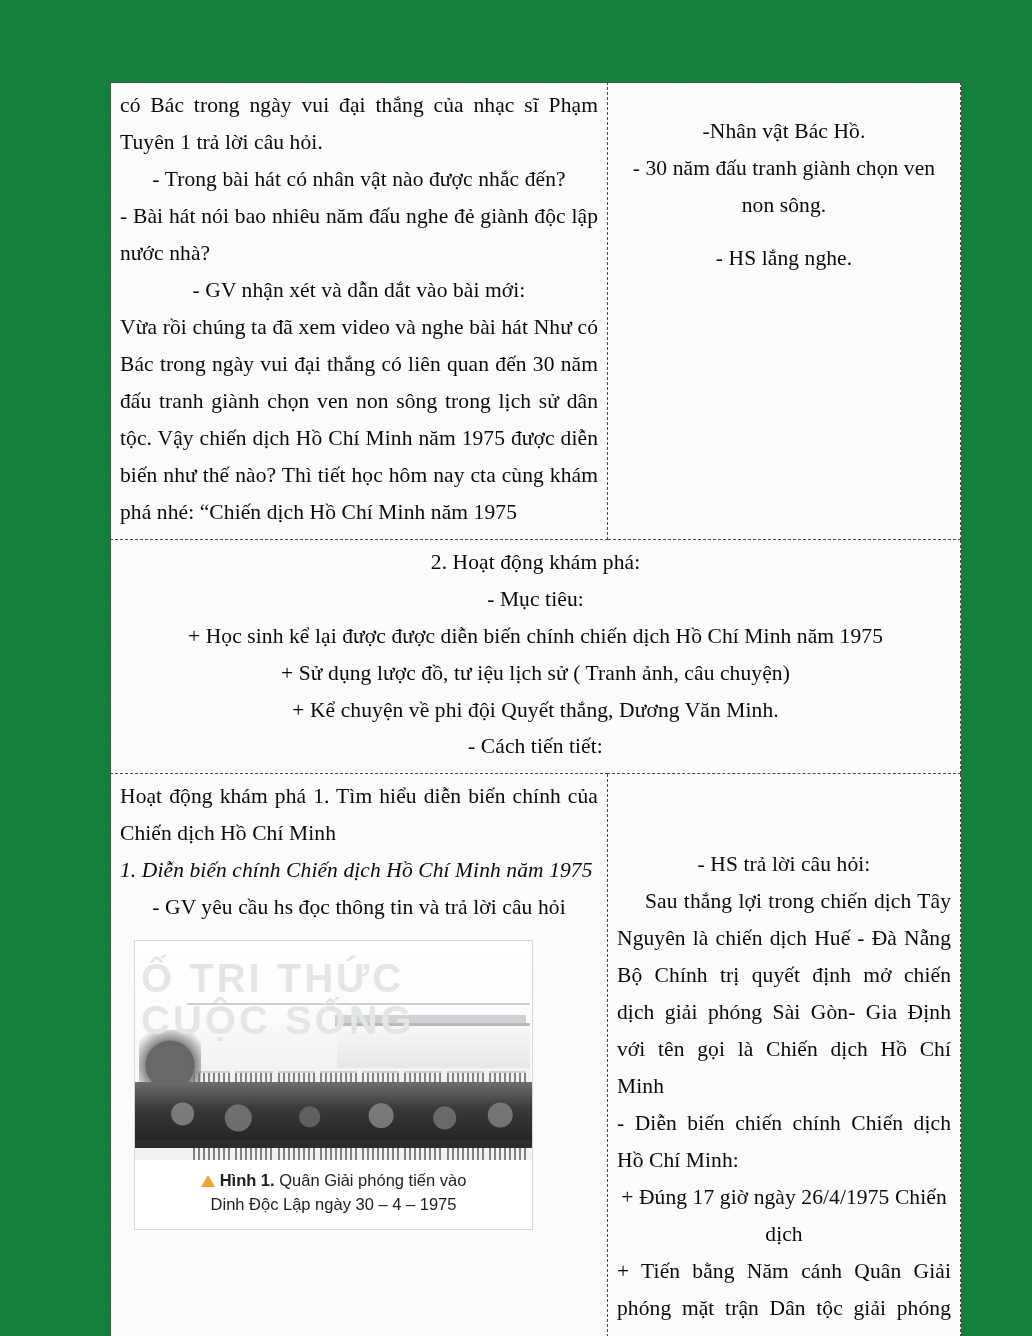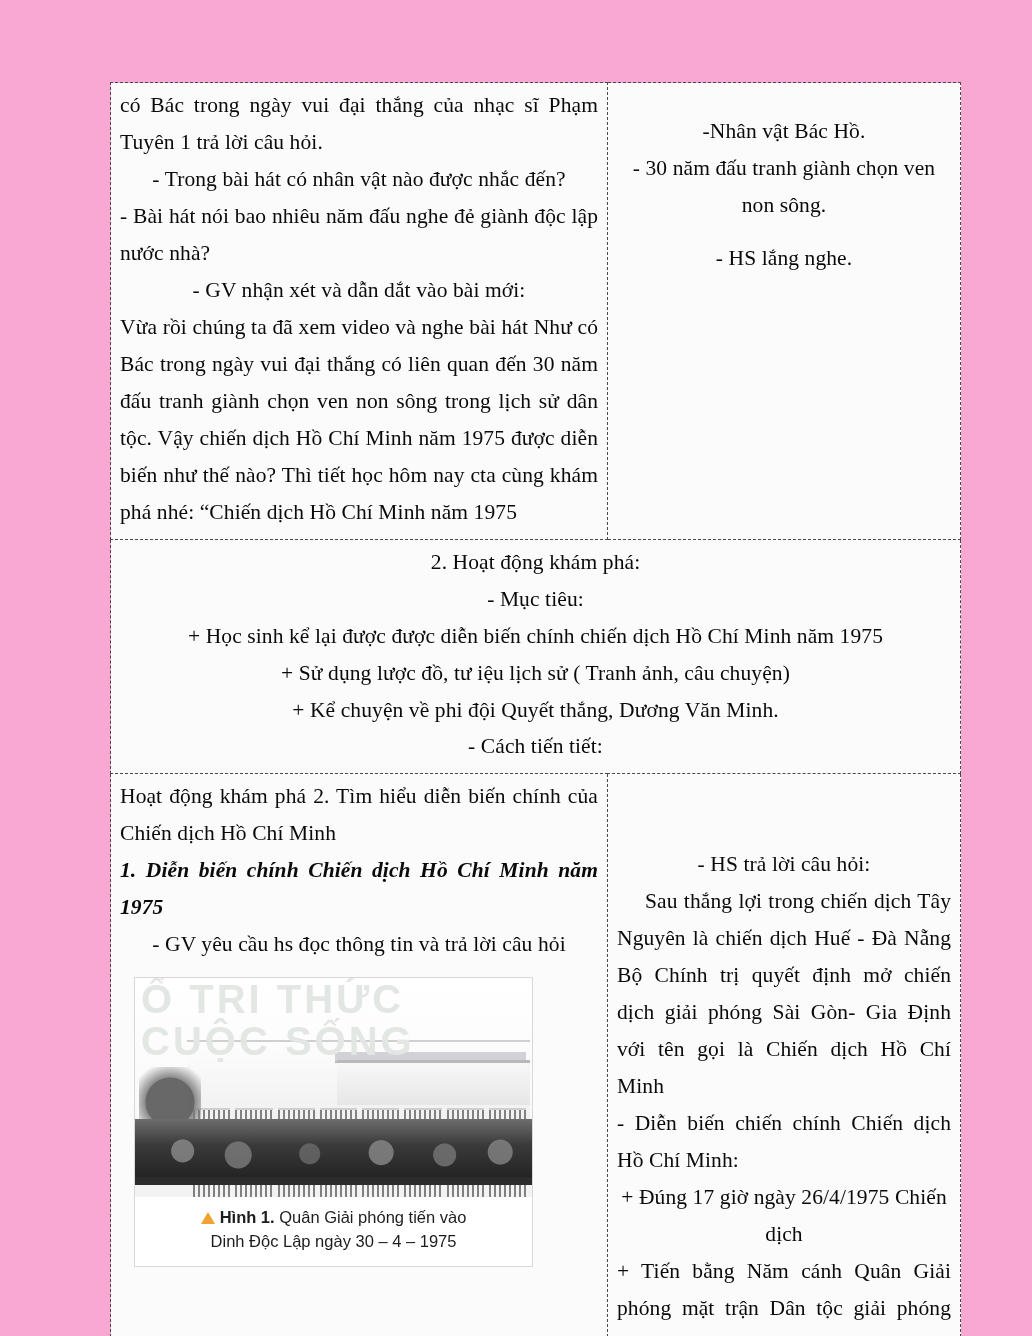--- a/index.html
+++ b/index.html
@@ -4,21 +4,21 @@
 <style>
   html, body {
     margin: 0;
     padding: 0;
     background: #ffffff;
   }
   .page {
     position: relative;
     width: 1032px;
     height: 1336px;
-    background: #f9a8d4;
+    background: #15803d;
     font-family: "Liberation Serif", "DejaVu Serif", serif;
     color: #0a0a0a;
     overflow: hidden;
   }
 
   
   .doc-table {
     position: absolute;
     left: 110px;
     top: 82px;
@@ -43,21 +43,21 @@
   .p {
     margin: 0;
     font-size: 21.5px;
     line-height: 1.72;
     text-align: justify;
     text-justify: inter-word;
     letter-spacing: 0.1px;
   }
   .p.nj { text-align: center; }
   .bold { font-weight: normal; }
-  .bi { font-weight: bold; font-style: italic; }
+  .bi { font-weight: normal; font-style: italic; }
   .indent { text-indent: 28px; }
 
   .small-gap { height: 16px; }
   .mid-gap { height: 26px; }
 
   
   .figure {
     margin: 14px 0 2px 14px;
     width: 399px;
     background: #ffffff;
@@ -69,21 +69,21 @@
     position: relative;
     width: 100%;
     height: 219px;
     overflow: hidden;
     background: linear-gradient(#fefefe 0%, #f4f4f4 40%, #eeeeee 100%);
   }
   
   .watermark {
     position: absolute;
     left: 6px;
-    top: 0;
+    top: 16px;
     color: #e3e7e4;
     font-family: "Liberation Sans", sans-serif;
     font-weight: bold;
     font-size: 40px;
     line-height: 1.05;
     letter-spacing: 3px;
     white-space: pre;
     pointer-events: none;
     z-index: 3;
   }
@@ -221,21 +221,21 @@
           <p class="p nj">- Mục tiêu:</p>
           <p class="p nj">+ Học sinh kể lại được được diễn biến chính chiến dịch Hồ Chí Minh năm 1975</p>
           <p class="p nj">+ Sử dụng lược đồ, tư iệu lịch sử ( Tranh ảnh, câu chuyện)</p>
           <p class="p nj">+ Kể chuyện về phi đội Quyết thắng, Dương Văn Minh.</p>
           <p class="p nj">- Cách tiến tiết:</p>
         </td>
       </tr>
 
       <tr>
         <td class="cell-left-r3">
-          <p class="p bold">Hoạt động khám phá 2. Tìm hiểu diễn biến chính của Chiến dịch Hồ Chí Minh</p>
+          <p class="p bold">Hoạt động khám phá 1. Tìm hiểu diễn biến chính của Chiến dịch Hồ Chí Minh</p>
           <p class="p bi">1.   Diễn biến chính Chiến dịch Hồ Chí Minh năm 1975</p>
           <p class="p nj">- GV yêu cầu hs đọc thông tin và trả lời câu hỏi</p>
 
           <figure class="figure">
             <div class="fig-photo">
               <div class="sky"></div>
               <div class="bld">
                 <div class="roofslab"></div>
                 <div class="roofbar"></div>
                 <div class="bld-upper"></div>

